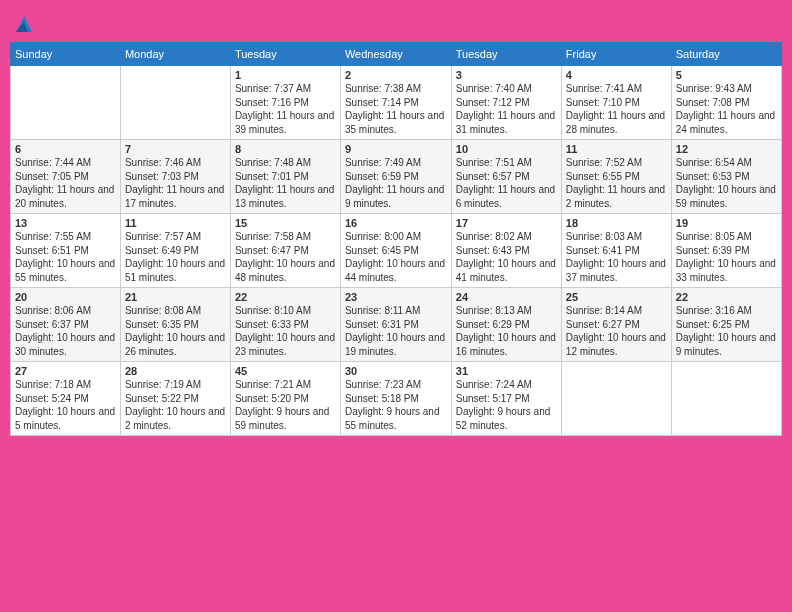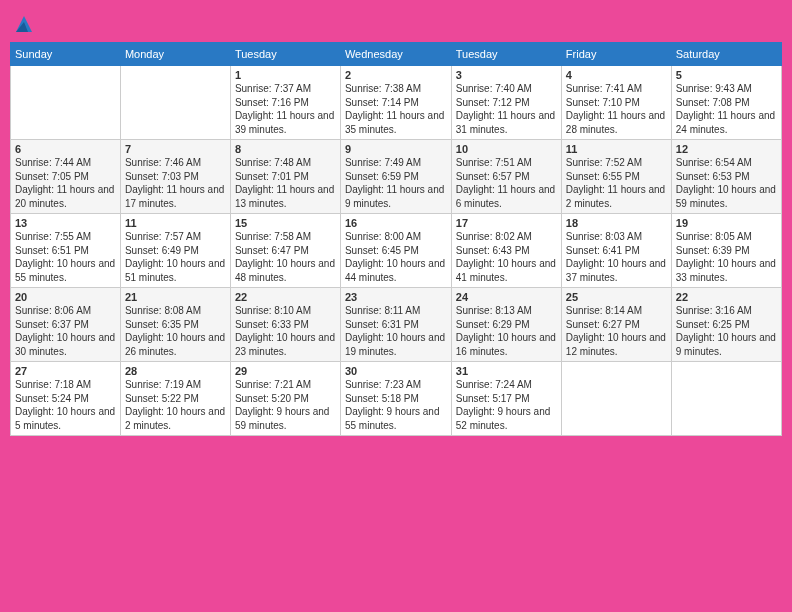--- a/index.html
+++ b/index.html
@@ -310,21 +310,21 @@
 Sunset: 5:24 PM
 Daylight: 10 hours and 5 minutes.</div>
           </td>
           <td>
             <span class="day-num">28</span>
             <div class="day-info">Sunrise: 7:19 AM
 Sunset: 5:22 PM
 Daylight: 10 hours and 2 minutes.</div>
           </td>
           <td>
-            <span class="day-num">29</span>
+            <span class="day-num">45</span>
             <div class="day-info">Sunrise: 7:21 AM
 Sunset: 5:20 PM
 Daylight: 9 hours and 59 minutes.</div>
           </td>
           <td>
             <span class="day-num">30</span>
             <div class="day-info">Sunrise: 7:23 AM
 Sunset: 5:18 PM
 Daylight: 9 hours and 55 minutes.</div>
           </td>

